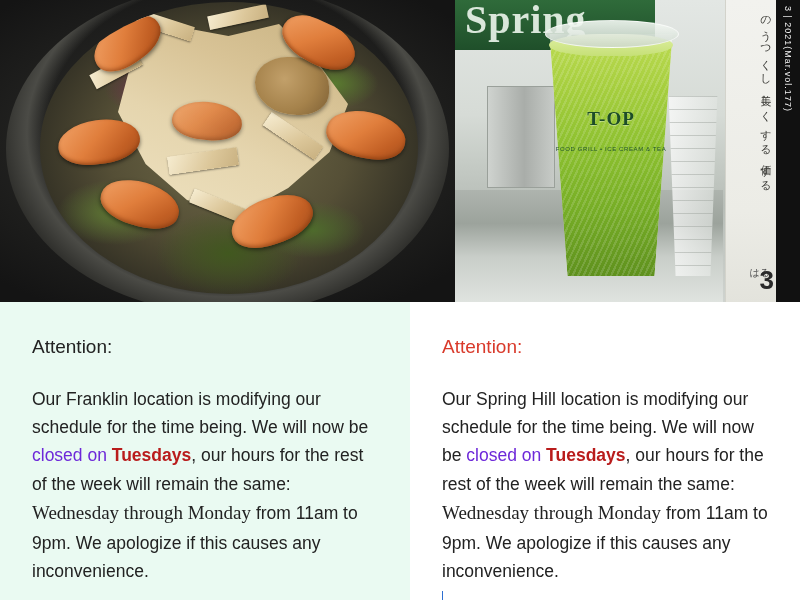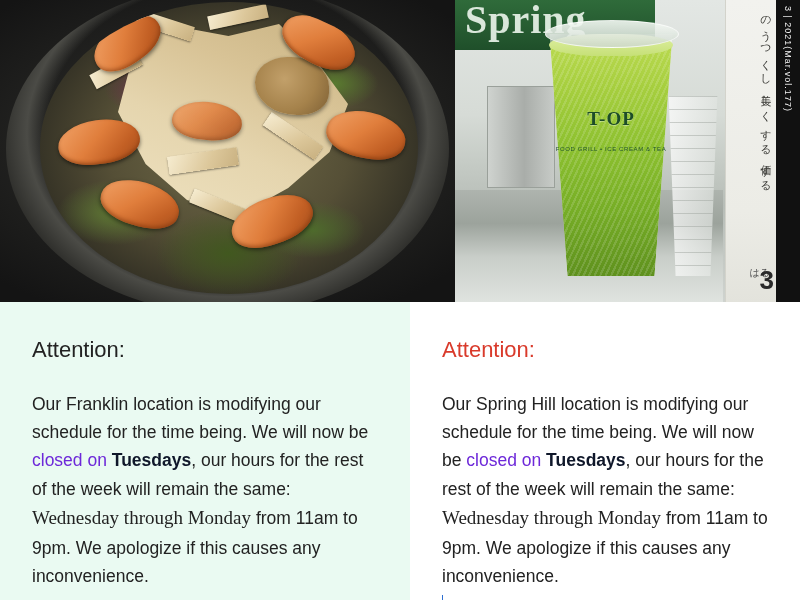--- a/index.html
+++ b/index.html
@@ -279,32 +279,32 @@
   .panel-left {
     width: 410px;
     background: #eafaf2;
   }
   .panel-right {
     width: 390px;
     background: #ffffff;
   }
   .attention {
     margin: 0 0 22px 0;
-    font-size: 22px;
+    font-size: 19px;
   }
   .attention-left { color: #222222; }
   .attention-right { color: #d93a2b; }
   .body-para {
     margin: 0;
   }
   .closed {
     color: #6d28d9;
   }
   .tuesdays {
-    color: #0f172a;
+    color: #b91c1c;
     font-weight: bold;
   }
   .serif-run {
     font-family: "Liberation Serif", serif;
     font-size: 19px;
   }
   .caret {
     display: inline-block;
     width: 1px;
     height: 19px;

